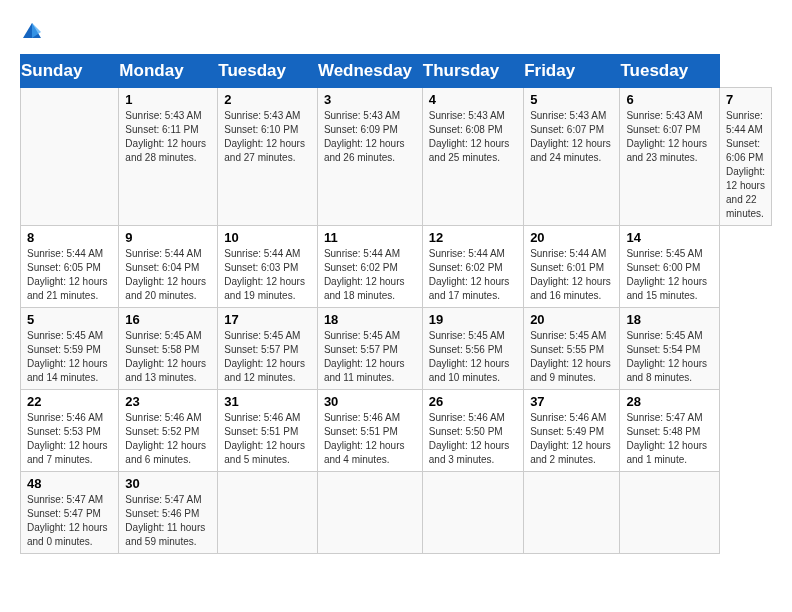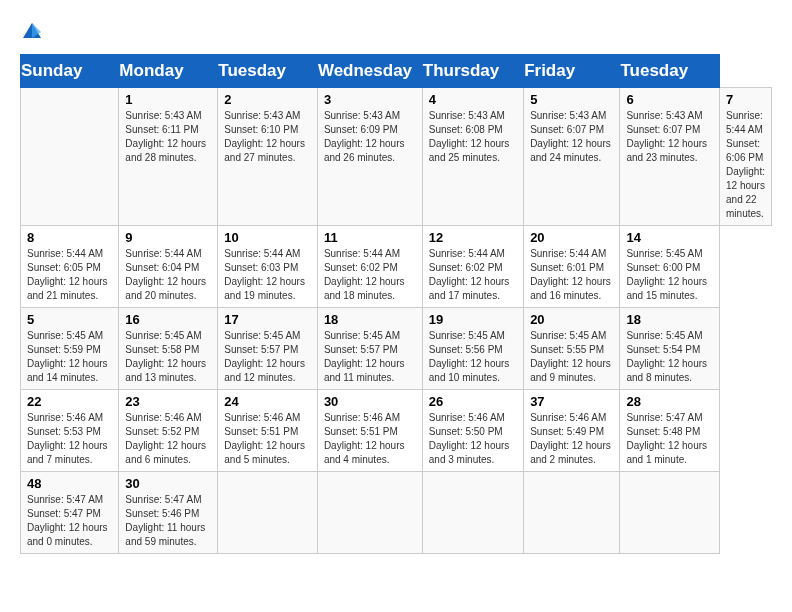--- a/index.html
+++ b/index.html
@@ -213,21 +213,21 @@
       <tr>
         <td>
           <span class="day-num">22</span>
           <div class="day-info">Sunrise: 5:46 AM<br>Sunset: 5:53 PM<br>Daylight: 12 hours and 7 minutes.</div>
         </td>
         <td>
           <span class="day-num">23</span>
           <div class="day-info">Sunrise: 5:46 AM<br>Sunset: 5:52 PM<br>Daylight: 12 hours and 6 minutes.</div>
         </td>
         <td>
-          <span class="day-num">24</span>
+          <span class="day-num">31</span>
           <div class="day-info">Sunrise: 5:46 AM<br>Sunset: 5:51 PM<br>Daylight: 12 hours and 5 minutes.</div>
         </td>
         <td>
           <span class="day-num">30</span>
           <div class="day-info">Sunrise: 5:46 AM<br>Sunset: 5:51 PM<br>Daylight: 12 hours and 4 minutes.</div>
         </td>
         <td>
           <span class="day-num">26</span>
           <div class="day-info">Sunrise: 5:46 AM<br>Sunset: 5:50 PM<br>Daylight: 12 hours and 3 minutes.</div>
         </td>

